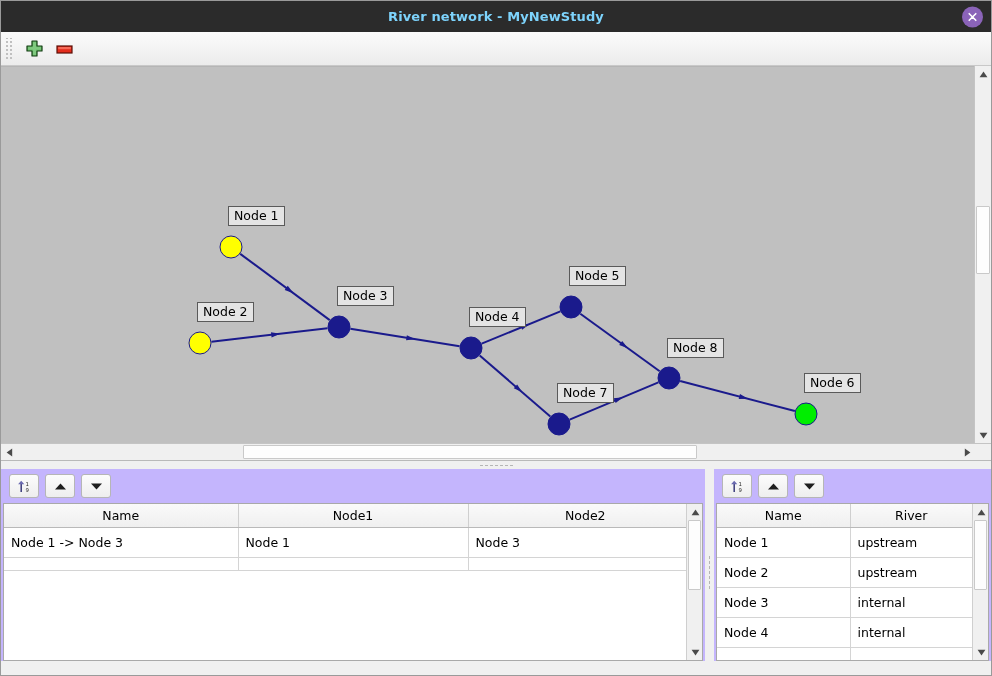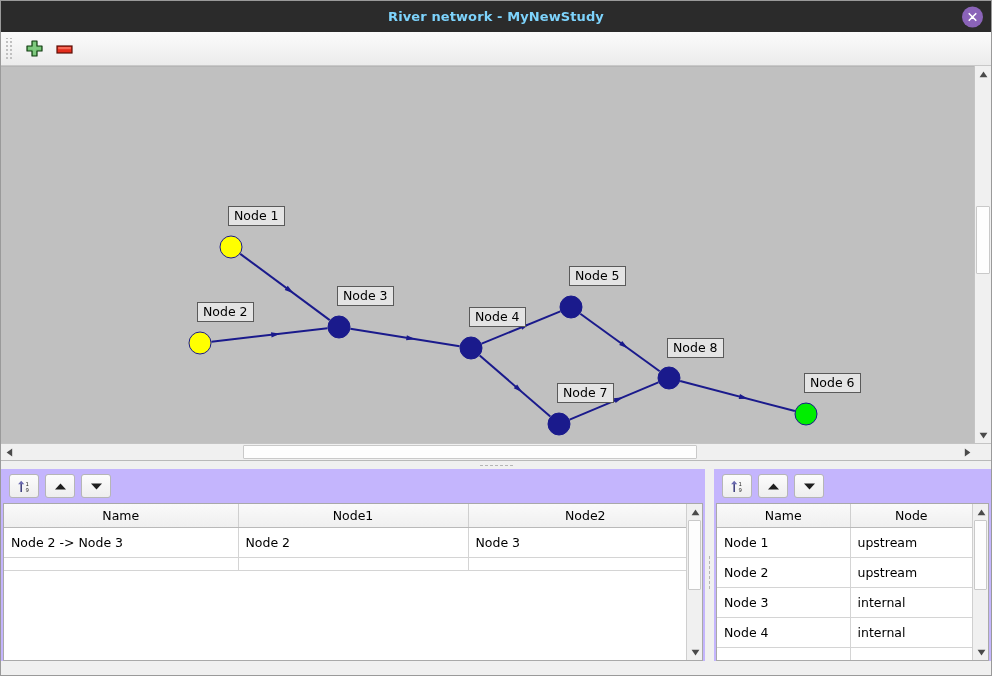--- a/index.html
+++ b/index.html
@@ -446,22 +446,22 @@
             </colgroup>
             <thead>
               <tr id="reaches-head">
                   <th>Name</th>
                   <th>Node1</th>
                   <th style="border-right: none; padding-left: 10px;">Node2</th>
                 </tr>
             </thead>
             <tbody id="reaches-body">
                 <tr>
-                  <td>Node 2 -&gt; Node 3</td>
-                  <td>Node 2</td>
+                  <td>Node 1 -&gt; Node 3</td>
+                  <td>Node 1</td>
                   <td style="border-right: none;">Node 3</td>
                 </tr>
                 <tr class="partial">
                   <td></td>
                   <td></td>
                   <td style="border-right: none;"></td>
                 </tr>
               </tbody>
           </table>
         </div>
@@ -513,21 +513,21 @@
       <div class="table-wrap">
         <div class="table-scrollport">
           <table class="grid">
             <colgroup>
                 <col style="width:133px">
                 <col style="width:auto">
               </colgroup>
             <thead>
               <tr id="nodes-head">
                   <th>Name</th>
-                  <th style="border-right: none;">Node</th>
+                  <th style="border-right: none;">River</th>
                 </tr>
             </thead>
             <tbody id="nodes-body">
                 <tr>
                   <td>Node 1</td>
                   <td style="border-right: none;">upstream</td>
                 </tr>
                 <tr>
                   <td>Node 2</td>
                   <td style="border-right: none;">upstream</td>

